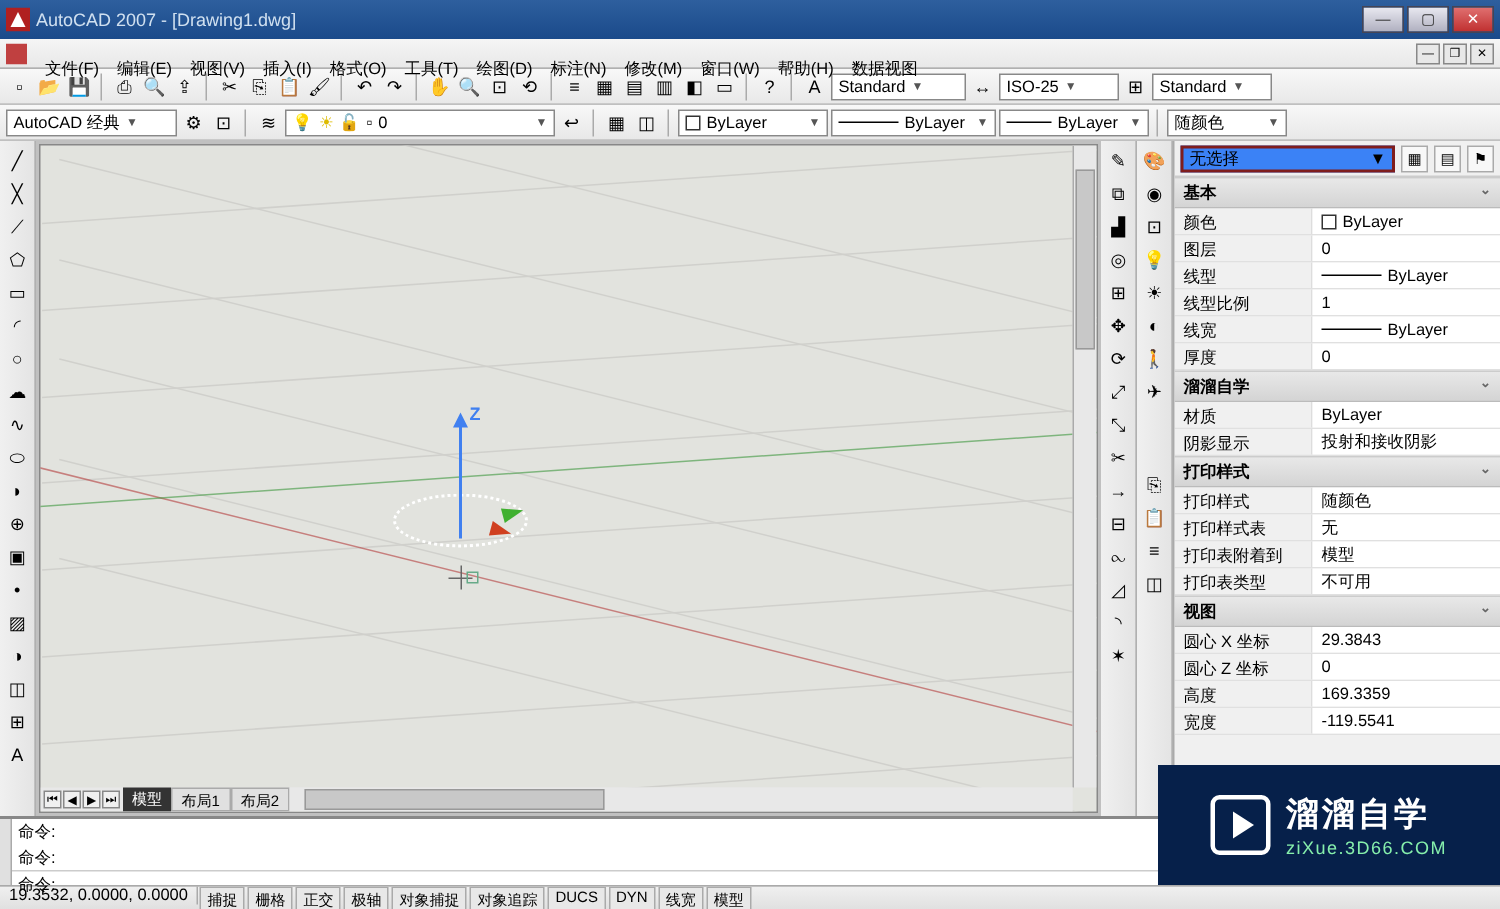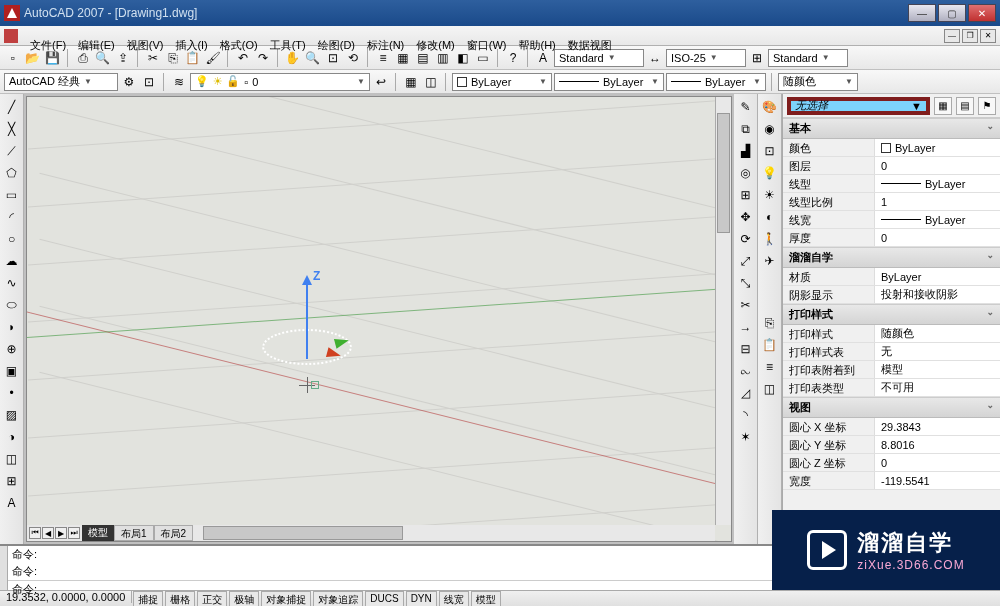--- a/index.html
+++ b/index.html
@@ -66,21 +66,21 @@
 .tabbtns { display: flex; align-items: center; gap: 1px; padding: 0 2px; }
 .tabbtn { width: 12px; height: 12px; border: 1px solid #888; background: #f0f0f0; font-size: 8px; display: flex; align-items: center; justify-content: center; }
 .modeltab { padding: 1px 6px; background: #333; color: #fff; font-size: 10px; }
 .layouttab { padding: 1px 6px; background: #e0e0e0; border: 1px solid #aaa; font-size: 10px; }
 .hscroll { flex: 1; background: #e8e8e8; position: relative; }
 .hscroll .thumb { position: absolute; top: 1px; bottom: 1px; left: 10px; width: 200px; background: #c8c8c8; border: 1px solid #999; }
 
 
 .proppanel { width: 218px; background: #f0f0f0; border-left: 1px solid #aaa; display: flex; flex-direction: column; overflow: hidden; }
 .prophead { height: 24px; display: flex; align-items: center; padding: 0 4px; gap: 4px; border-bottom: 1px solid #ccc; }
-.propsel { flex: 1; height: 18px; border: 4px solid #7f1d1d; background: #7dd3fc; display: flex; align-items: center; padding: 0 4px; justify-content: space-between; font-style: italic; }
+.propsel { flex: 1; height: 18px; border: 2px solid #7f1d1d; background: #3b82f6; display: flex; align-items: center; padding: 0 4px; justify-content: space-between; }
 .propicon { width: 18px; height: 18px; border: 1px solid #aaa; background: #f8f8f8; display: flex; align-items: center; justify-content: center; font-size: 10px; }
 .propgroup-head { background: linear-gradient(#e8e8e8, #d4d4d4); padding: 2px 6px; font-weight: bold; border-top: 1px solid #ccc; border-bottom: 1px solid #bbb; display: flex; justify-content: space-between; }
 .propgroup-head .chev { font-size: 9px; color: #666; }
 .proprow { display: flex; height: 18px; border-bottom: 1px solid #e0e0e0; }
 .propkey { width: 92px; padding: 2px 6px; background: #f0f0f0; border-right: 1px solid #ddd; overflow: hidden; white-space: nowrap; }
 .propval { flex: 1; padding: 2px 6px; background: #fff; display: flex; align-items: center; gap: 4px; overflow: hidden; white-space: nowrap; }
 .swatch { width: 10px; height: 10px; border: 1px solid #333; background: #fff; }
 .lineswatch { flex: 0 0 40px; height: 1px; background: #000; }
 
 
@@ -96,21 +96,21 @@
 .statusbar { height: 16px; background: linear-gradient(#f0f0f0, #e0e0e0); border-top: 1px solid #aaa; display: flex; align-items: flex-start; font-size: 10px; }
 .statcoord { padding: 0 6px; border-right: 1px solid #aaa; }
 .statbtn { padding: 1px 4px; border: 1px solid #aaa; margin: 0 1px; background: #e8e8e8; cursor: pointer; font-size: 10px; }
 
 
 .watermark { position: absolute; right: 0; bottom: 16px; width: 228px; height: 80px; background: #06204a; color: #fff; display: flex; align-items: center; justify-content: center; gap: 10px; z-index: 100; }
 .watermark .play { width: 40px; height: 40px; border: 3px solid #fff; border-radius: 6px; display: flex; align-items: center; justify-content: center; }
 .watermark .play::after { content: ''; border-left: 14px solid #fff; border-top: 9px solid transparent; border-bottom: 9px solid transparent; margin-left: 3px; }
 .watermark .txt { display: flex; flex-direction: column; }
 .watermark .big { font-size: 22px; font-weight: bold; letter-spacing: 2px; }
-.watermark .url { font-size: 12px; letter-spacing: 1px; color: #f9a8d4; }
+.watermark .url { font-size: 12px; letter-spacing: 1px; color: #86efac; }
 
 
 .bubble { position: absolute; right: 232px; bottom: 62px; width: 30px; height: 26px; border: 2px solid #444; border-radius: 6px; background: #fff8d0; }
 .bubble .x { position: absolute; right: -6px; top: -6px; width: 14px; height: 14px; border: 1px solid #800; border-radius: 50%; background: #fff; color: #a00; font-size: 10px; display: flex; align-items: center; justify-content: center; }
 </style>
 </head>
 <body>
 
 <div class="titlebar">
   <svg class="icon" viewBox="0 0 16 16">
@@ -451,29 +451,29 @@
           <span>视图</span>
           <span class="chev">⌄</span>
         </div>
         <div class="proprow">
           <div class="propkey">圆心 X 坐标</div>
           <div class="propval">
             <span>29.3843</span>
           </div>
         </div>
         <div class="proprow">
-          <div class="propkey">圆心 Y 坐标</div>
-          <div class="propval">
-            <span>8.8016</span>
-          </div>
-        </div>
-        <div class="proprow">
           <div class="propkey">圆心 Z 坐标</div>
           <div class="propval">
             <span>0</span>
+          </div>
+        </div>
+        <div class="proprow">
+          <div class="propkey">高度</div>
+          <div class="propval">
+            <span>169.3359</span>
           </div>
         </div>
         <div class="proprow">
           <div class="propkey">宽度</div>
           <div class="propval">
             <span>-119.5541</span>
           </div>
         </div>
       </div>
   </div>

